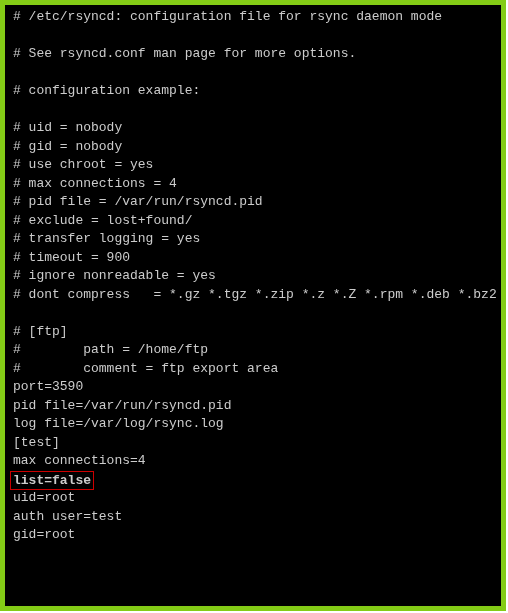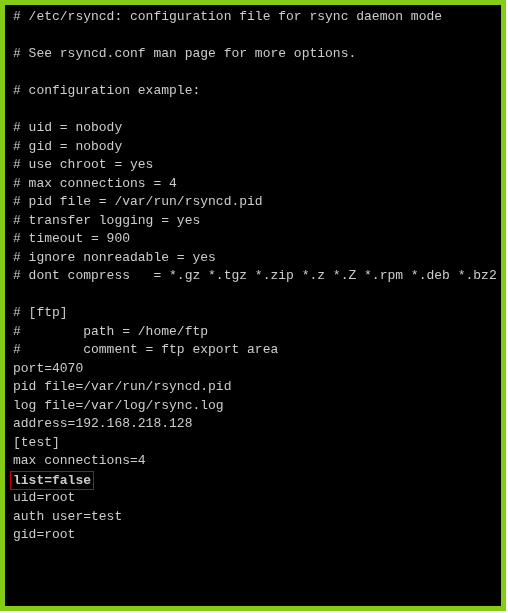--- a/index.html
+++ b/index.html
@@ -42,32 +42,32 @@
 <div class="line"></div>
 <div class="line"># See rsyncd.conf man page for more options.</div>
 <div class="line"></div>
 <div class="line"># configuration example:</div>
 <div class="line"></div>
 <div class="line"># uid = nobody</div>
 <div class="line"># gid = nobody</div>
 <div class="line"># use chroot = yes</div>
 <div class="line"># max connections = 4</div>
 <div class="line"># pid file = /var/run/rsyncd.pid</div>
+<div class="line"># exclude = lost+found/</div>
 <div class="line"># transfer logging = yes</div>
 <div class="line"># timeout = 900</div>
 <div class="line"># ignore nonreadable = yes</div>
 <div class="line"># dont compress   = *.gz *.tgz *.zip *.z *.Z *.rpm *.deb *.bz2</div>
 <div class="line"></div>
 <div class="line"># [ftp]</div>
 <div class="line">#        path = /home/ftp</div>
 <div class="line">#        comment = ftp export area</div>
-<div class="line">port=4070</div>
+<div class="line">port=3590</div>
 <div class="line">pid file=/var/run/rsyncd.pid</div>
 <div class="line">log file=/var/log/rsync.log</div>
-<div class="line">address=192.168.218.128</div>
 <div class="line">[test]</div>
 <div class="line">max connections=4</div>
 <div class="line"><span class="highlight-box">list=false</span></div>
 <div class="line">uid=root</div>
 <div class="line">auth user=test</div>
 <div class="line">gid=root</div>
 
 </div>
 
 </body></html>

